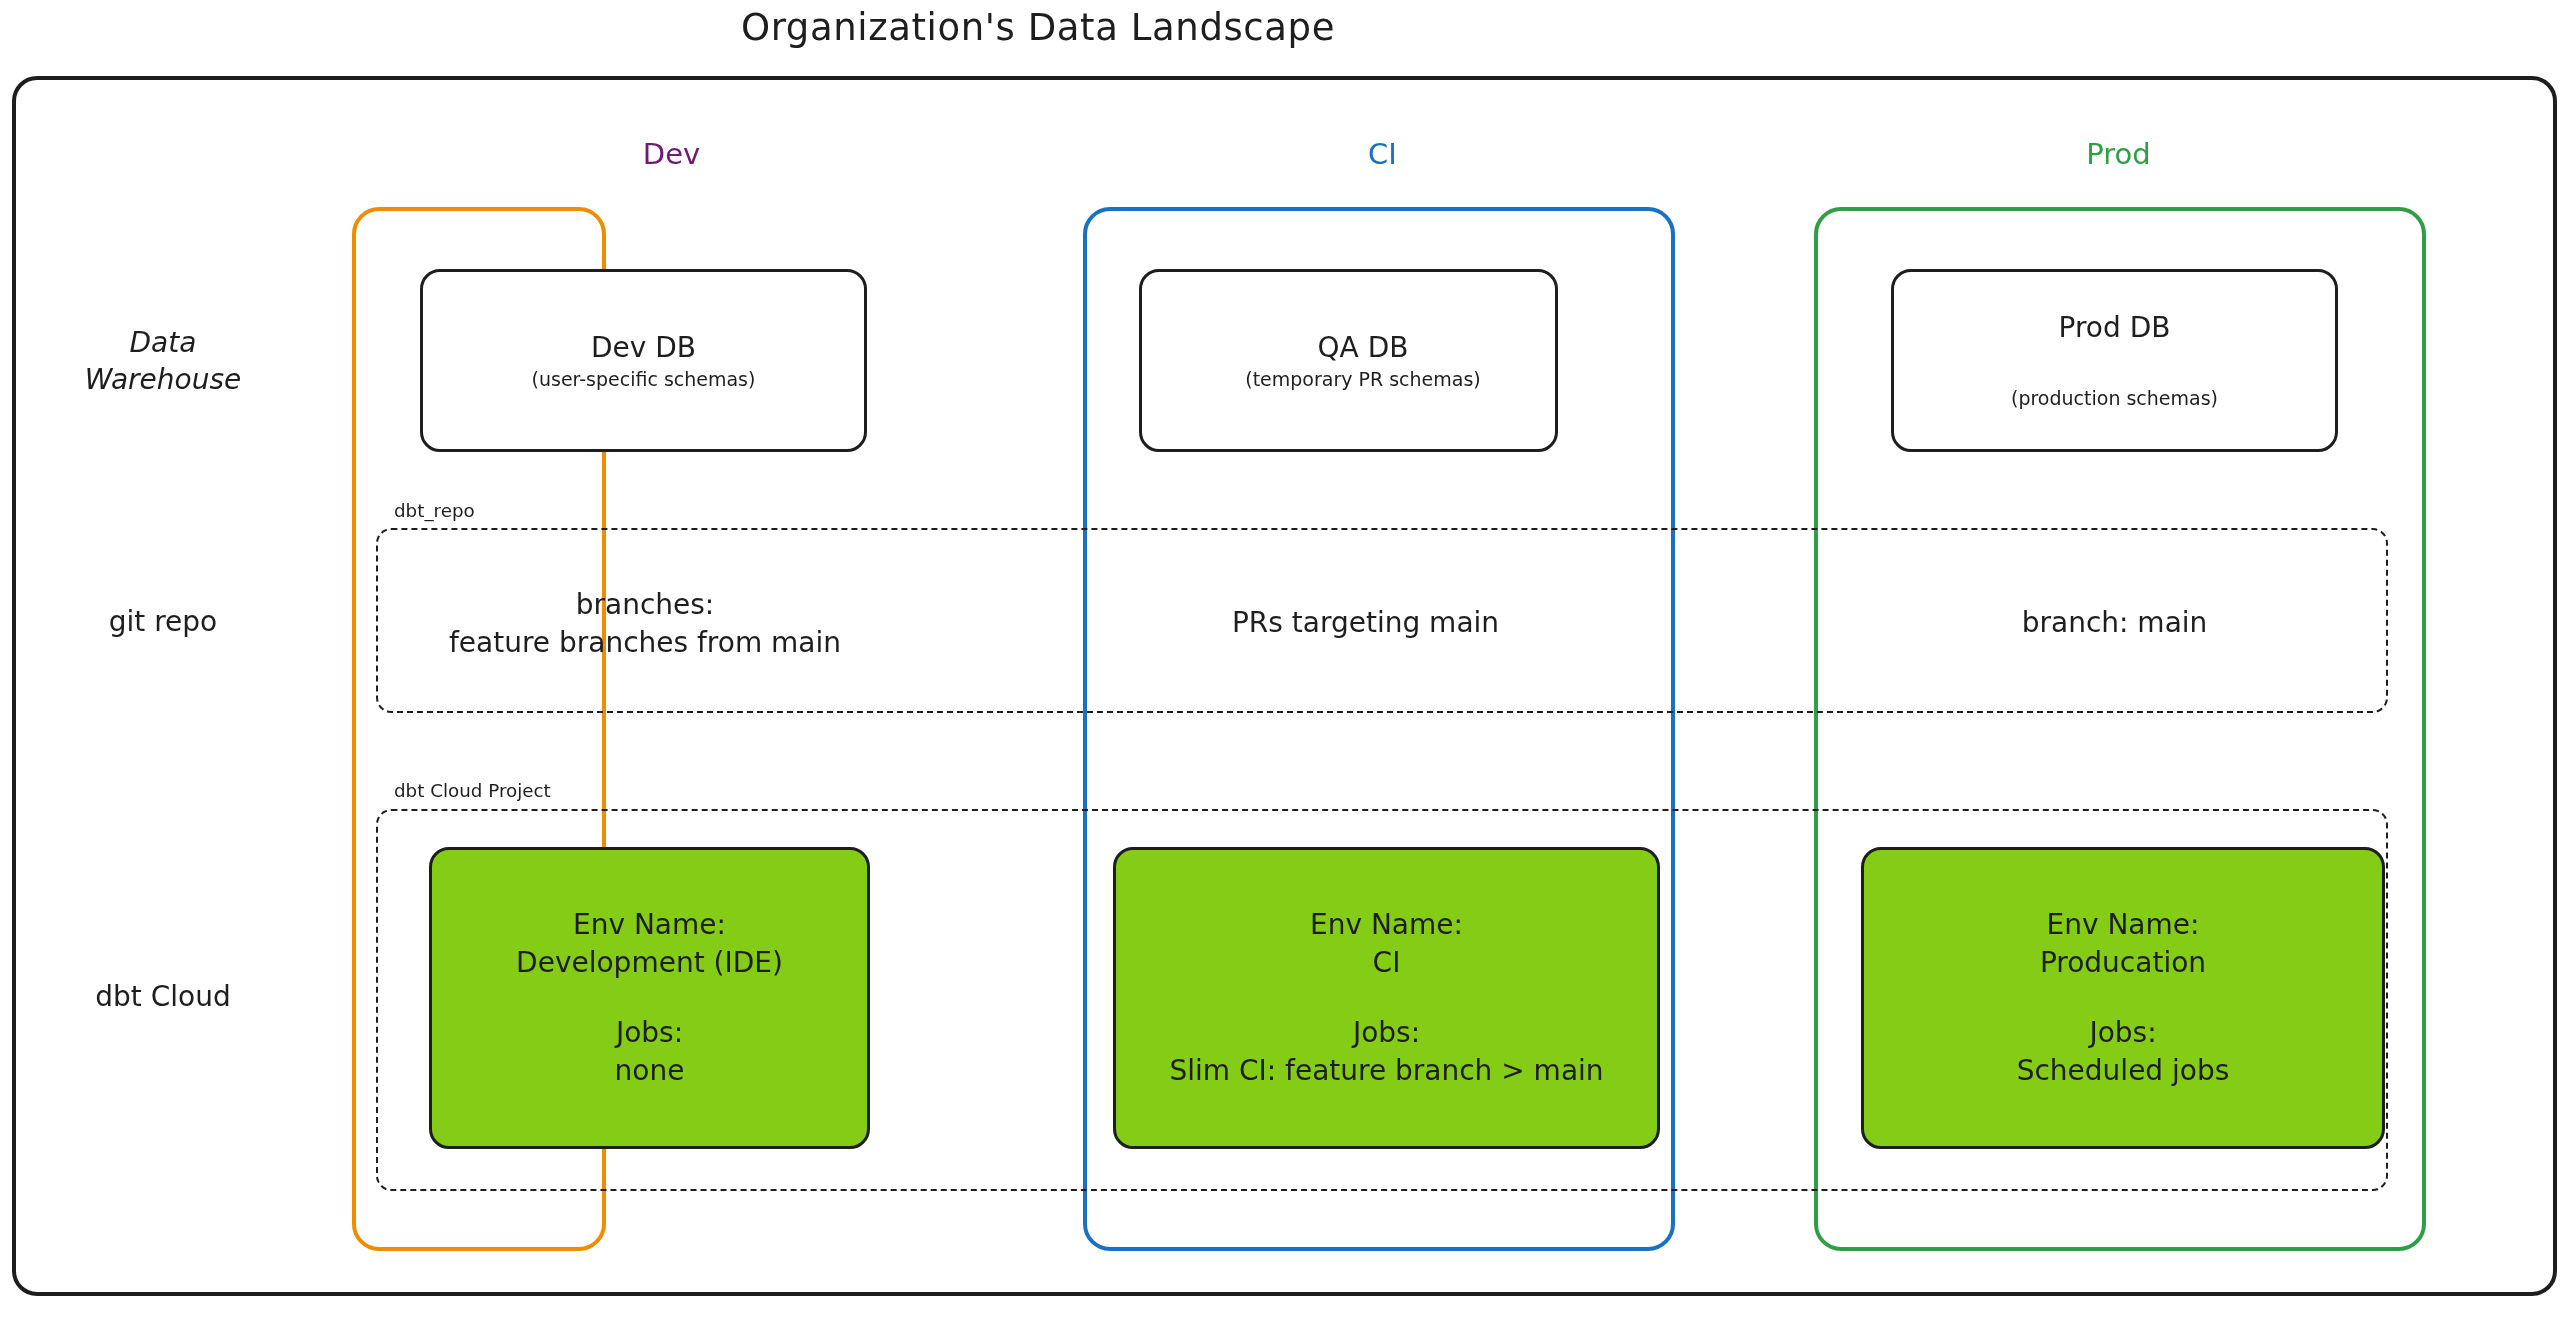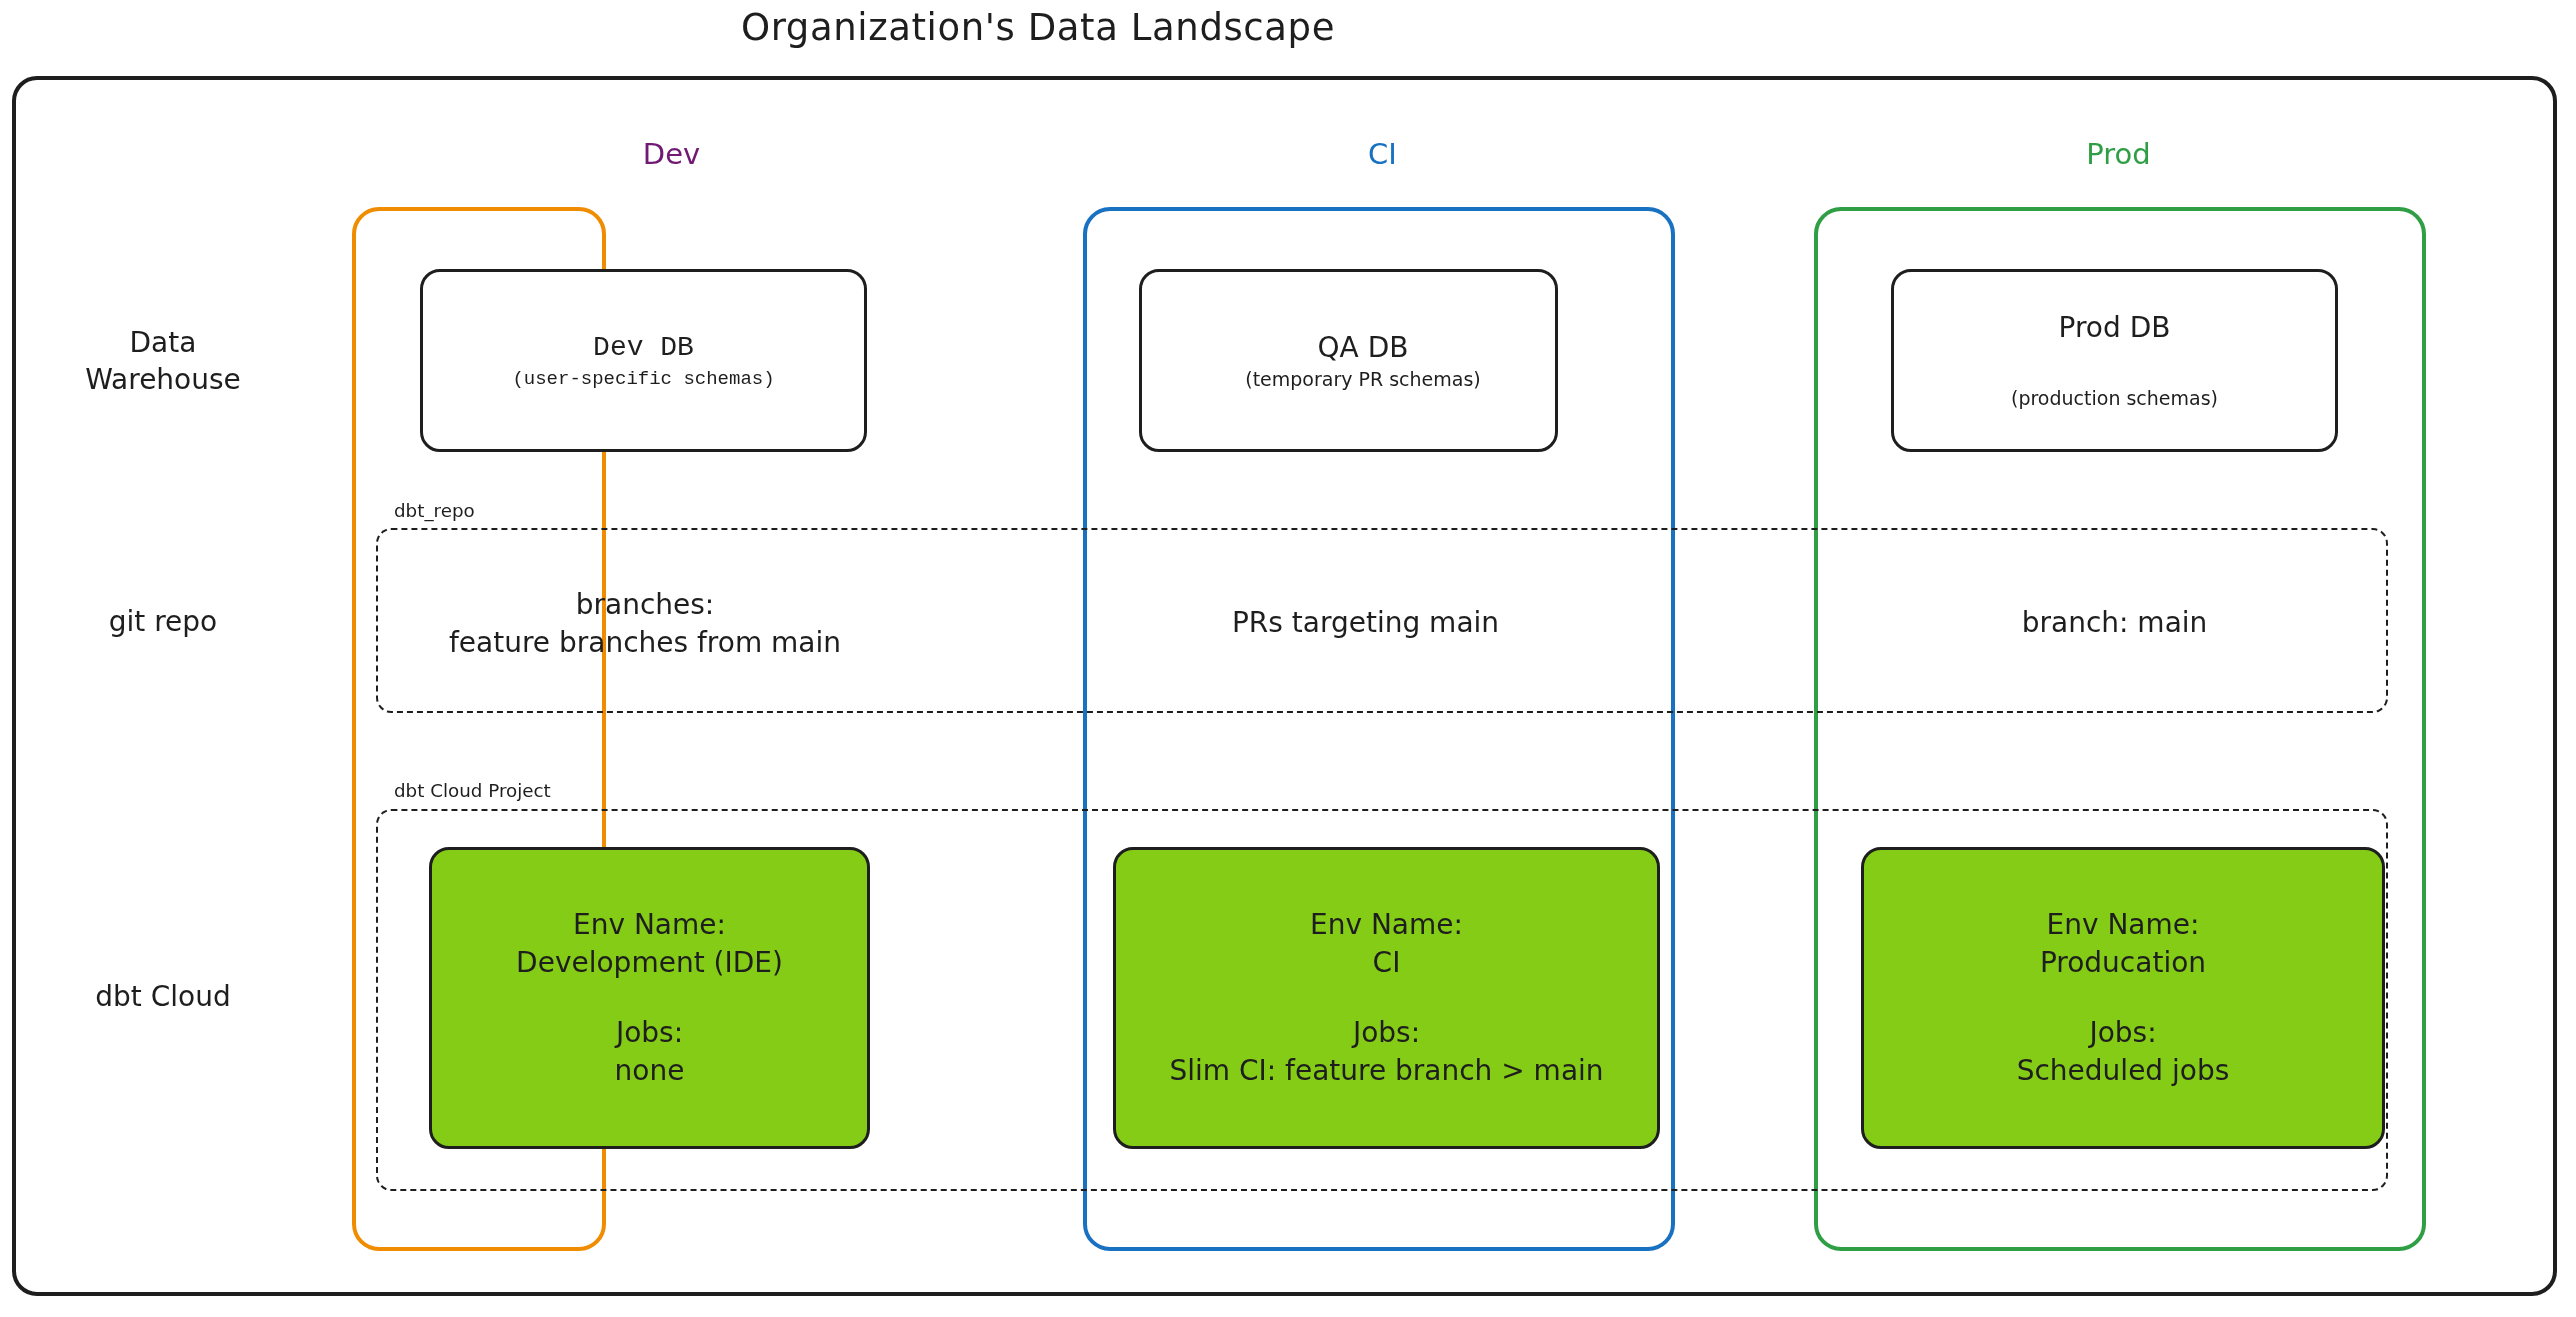--- a/index.html
+++ b/index.html
@@ -37,32 +37,32 @@
   }
   #env-column-dev {left:352px;  width:254px; border-color:#f08c00;}
   #env-column-ci  {left:1083px; width:592px;border-color:#1971c2;}
   #env-column-prod{left:1814px; width:612px;border-color:#2f9e44;}
 
   
   .row-label{
     position:absolute;left:36px;width:254px;text-align:center;
     font-size:28px;line-height:1.32;color:#1e1e1e;
   }
-  #row-label-warehouse{top:325px;}
+  #row-label-warehouse{top:325px;font-style:italic;}
   #row-label-git{top:604px;}
   #row-label-dbtcloud{top:979px;}
 
   
   .db-box{
     position:absolute;top:269px;height:183px;
     border:3.6px solid #1e1e1e;border-radius:20px;box-sizing:border-box;
     display:flex;flex-direction:column;align-items:center;justify-content:center;
     background:#ffffff;
   }
-  #db-box-dev {left:420px;  width:447px;font-family:Liberation Mono, monospace;}
+  #db-box-dev {left:420px;  width:447px;}
   #db-box-ci  {left:1139px; width:419px;padding-left:29px;}
   #db-box-prod{left:1891px; width:447px;gap:39px;}
   .db-title{font-size:28px;line-height:1.36;}
   .db-sub  {font-size:19px;line-height:1.36;}
 
   
   .dashed-group{
     position:absolute;
     border:2.4px dashed #1e1e1e;border-radius:15.4px;box-sizing:border-box;
     background:transparent;

